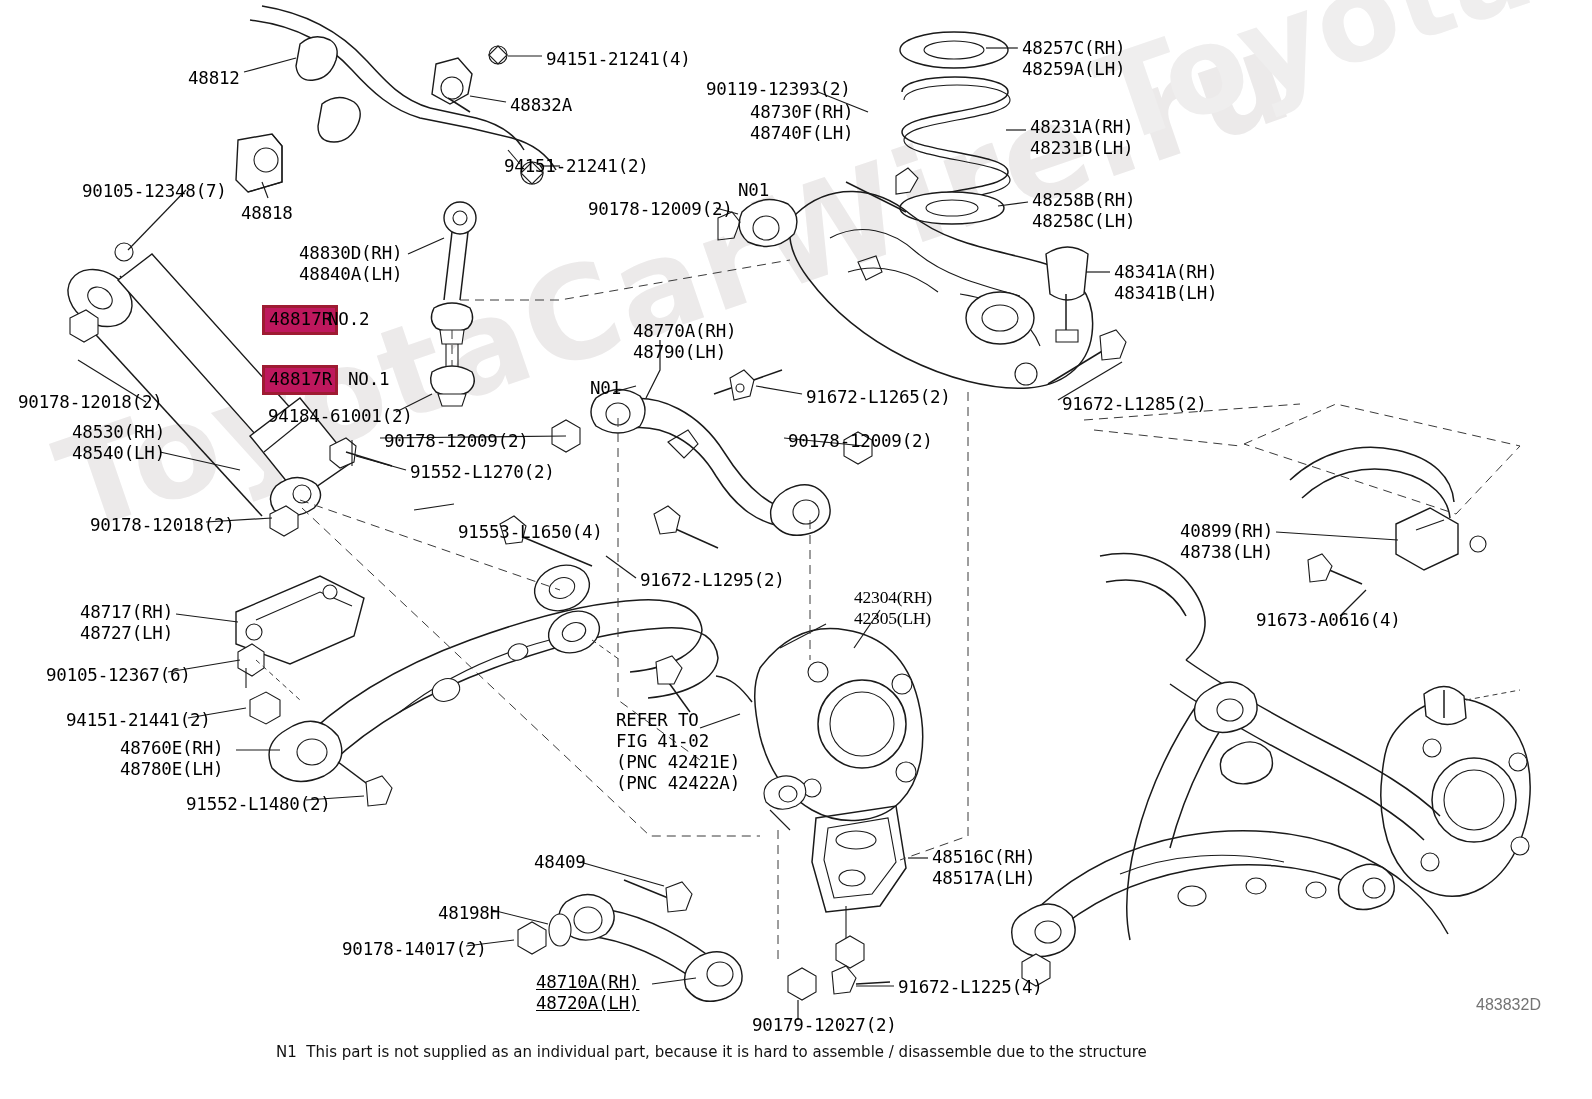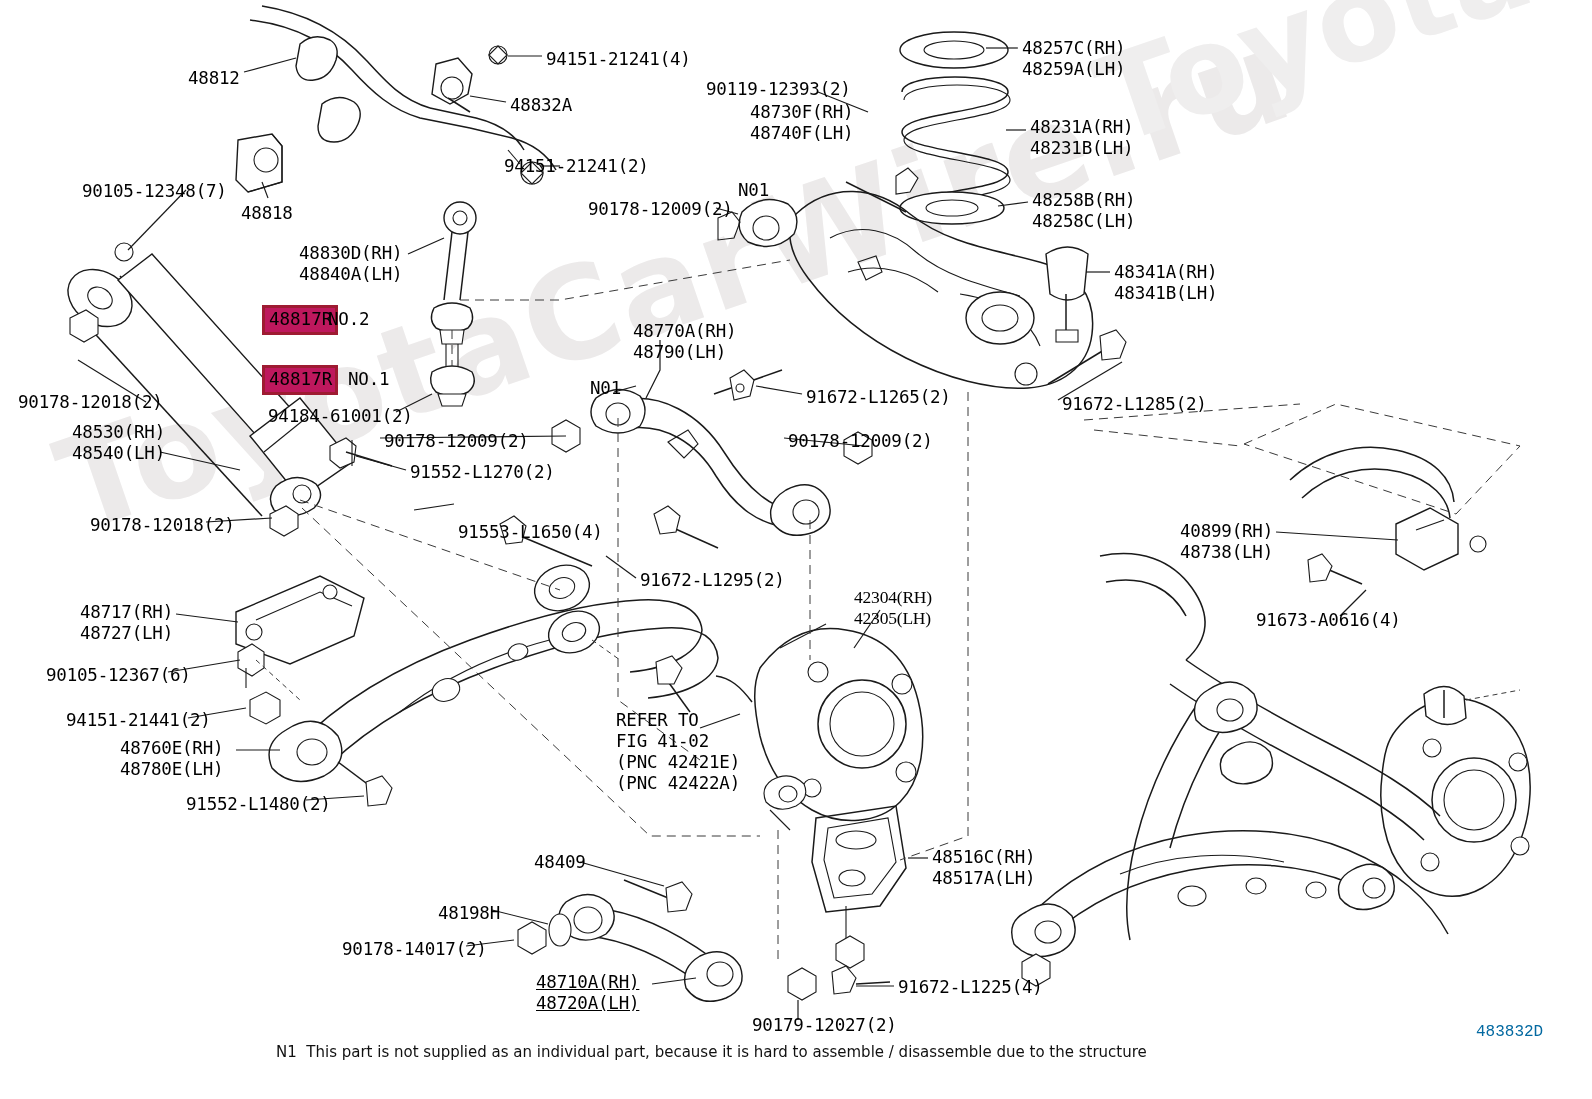--- a/index.html
+++ b/index.html
@@ -92,24 +92,24 @@
     top: 1043px;
     font-family: "DejaVu Sans", sans-serif;
     font-size: 15px;
     color: #111;
     white-space: pre;
     z-index: 3;
   }
   .figcode {
     position: absolute;
     left: 1476px;
-    top: 1023px;
-    font-family: Liberation Mono, monospace;
+    top: 996px;
+    font-family: Liberation Sans, sans-serif;
     font-size: 16px;
-    color: #0369a1;
+    color: #737373;
     z-index: 3;
   }
 </style>
 </head>
 <body>
 
 <div id="page">
 
   <div class="watermark">ToyotaCarWire.ru</div>
   <div class="watermark2">ToyotaCarWire.ru</div>

